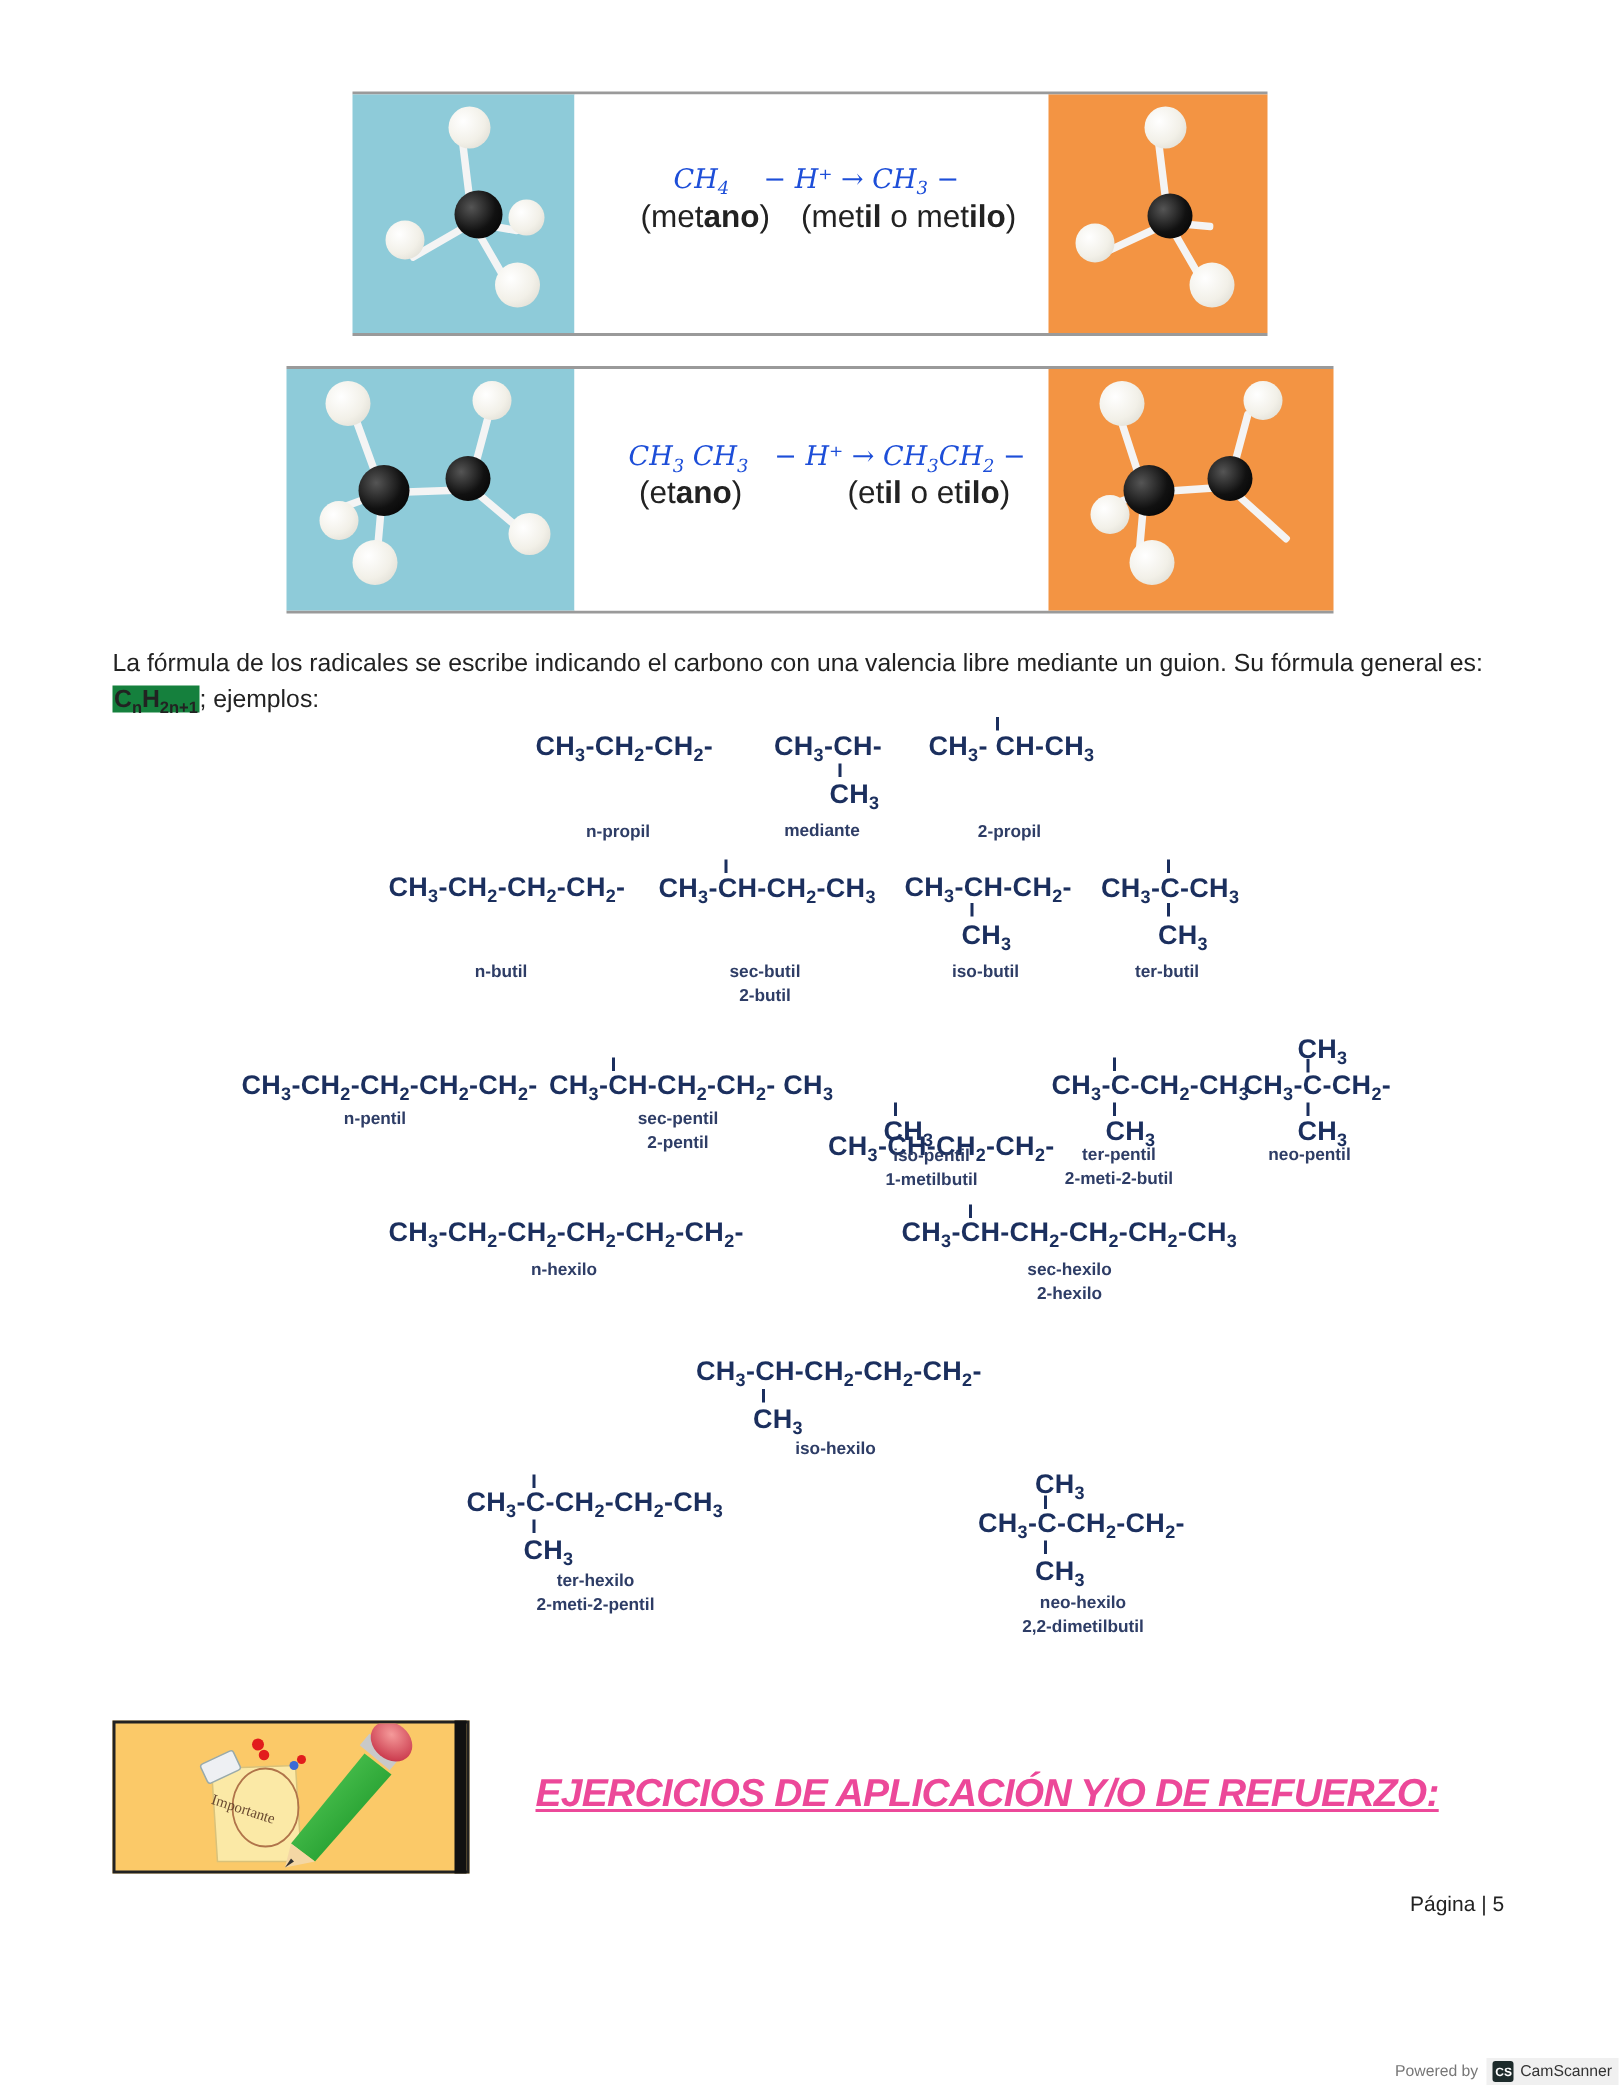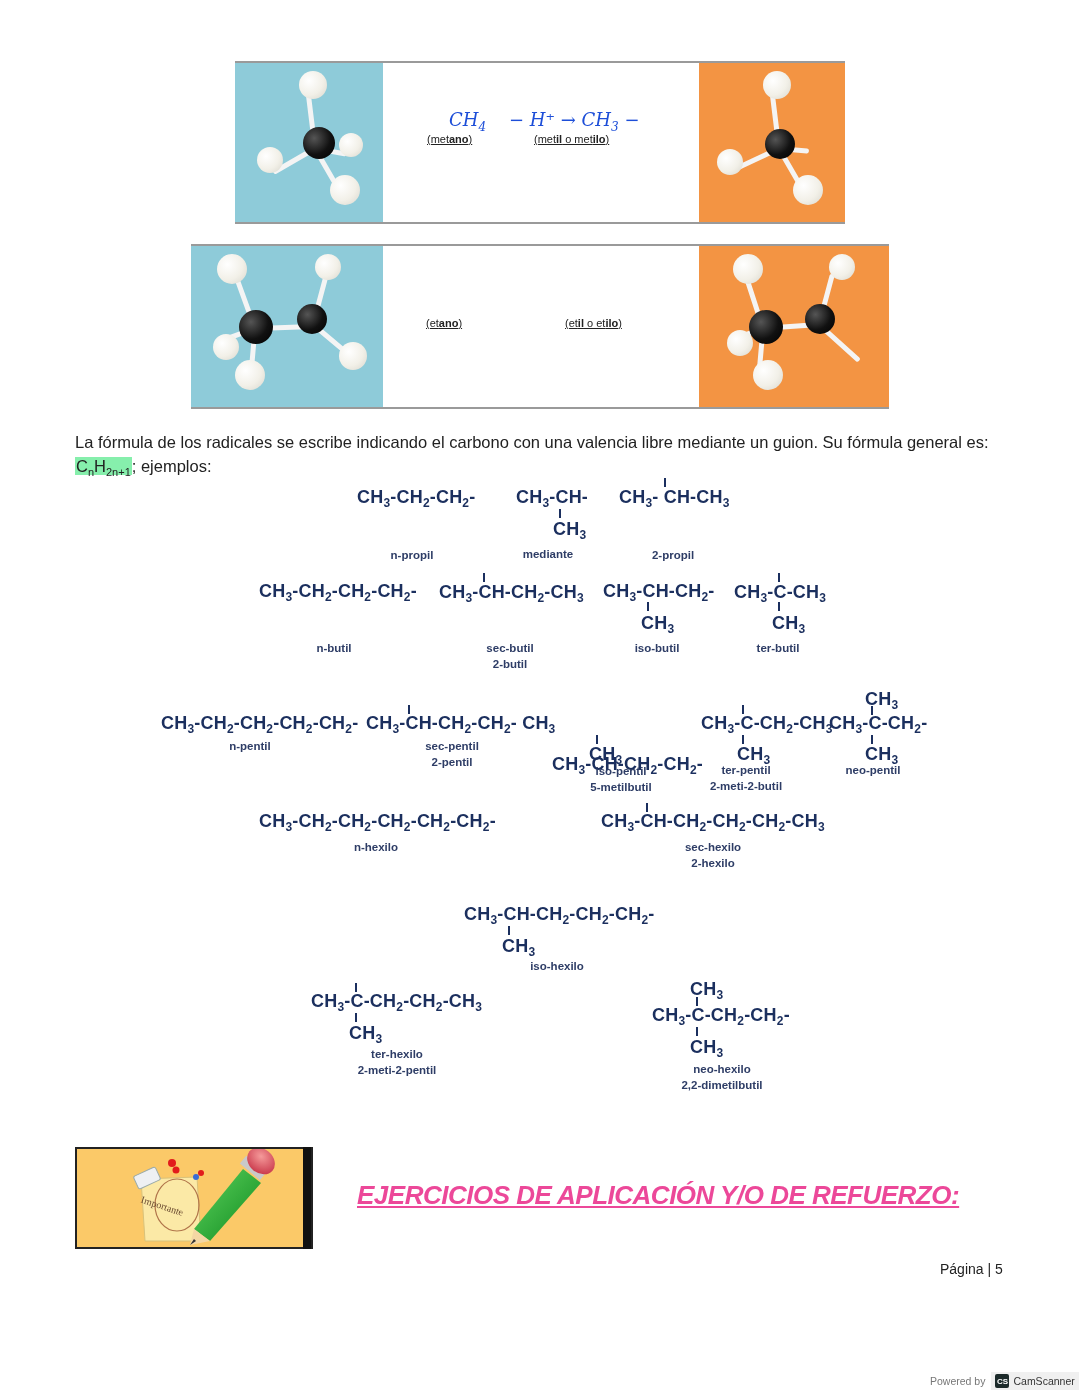--- a/index.html
+++ b/index.html
@@ -5,30 +5,30 @@
   html, body { margin:0; padding:0; background:#ffffff; }
   body { width:1080px; height:1397px; position:relative; overflow:hidden; font-family:"Liberation Sans", sans-serif; color:#222; }
 
   
   .panel { position:absolute; display:flex; border-top:2px solid #9a9a9a; border-bottom:2px solid #9a9a9a; }
   .panel .blue { background:#8ecbd9; position:relative; }
   .panel .orange { background:#f39443; position:relative; }
   .panel .mid { background:#fff; flex:1; position:relative; }
   .eq { position:absolute; font-family:"DejaVu Serif", serif; font-style:italic; font-size:18px; color:#1d4ed8; white-space:nowrap; }
   .eq sub { font-size:12px; }
-  .nm { position:absolute; font-family:"Liberation Sans", sans-serif; font-size:11px; color:#222; white-space:nowrap;text-decoration:underline; }
+  .nm { position:absolute; font-family:"Liberation Sans", sans-serif; font-size:21px; color:#222; white-space:nowrap; }
   .nm b { font-weight:bold; }
 
   .atom-c { position:absolute; border-radius:50%; background:radial-gradient(circle at 35% 35%, #555 0%, #111 55%, #000 100%); }
   .atom-h { position:absolute; border-radius:50%; background:radial-gradient(circle at 35% 35%, #ffffff 0%, #f2f0e8 55%, #d8d6cc 100%); }
   .bond { position:absolute; background:#f4f4f4; height:5px; transform-origin:0 50%; border-radius:2px; }
 
   
   .para { position:absolute; left:75px; top:430px; width:940px; font-size:16.5px; line-height:24px; color:#222; }
-  .hl { background:#86efac; font-weight:normal; padding:0 1px; }
+  .hl { background:#15803d; font-weight:bold; padding:0 1px; }
   .hl sub { font-size:11px; }
 
   
   .f { position:absolute; font-family:"Liberation Sans", sans-serif; font-weight:bold; color:#1b2f5e; font-size:18px; white-space:nowrap; letter-spacing:0.2px; }
   .f sub { font-size:12px; vertical-align:-4px; }
   .lbl { position:absolute; font-family:"Liberation Sans", sans-serif; font-weight:bold; color:#2e3d66; font-size:11.5px; text-align:center; white-space:nowrap; line-height:16px; }
   .vb { position:absolute; width:2px; height:9px; background:#1b2f5e; }
 
   
   .imp-box { position:absolute; left:75px; top:1147px; width:234px; height:98px; background:#fbc968; border:2px solid #222; }
@@ -89,20 +89,25 @@
     <div class="bond" style="left:122px;top:76px;width:52px;transform:rotate(40deg);"></div>
     <div class="atom-h" style="left:26px;top:8px;width:30px;height:30px;"></div>
     <div class="atom-h" style="left:124px;top:8px;width:26px;height:26px;"></div>
     <div class="atom-h" style="left:22px;top:88px;width:26px;height:26px;"></div>
     <div class="atom-h" style="left:44px;top:114px;width:30px;height:30px;"></div>
     <div class="atom-h" style="left:148px;top:96px;width:28px;height:28px;"></div>
     <div class="atom-c" style="left:48px;top:64px;width:34px;height:34px;"></div>
     <div class="atom-c" style="left:106px;top:58px;width:30px;height:30px;"></div>
   </div>
   <div class="mid">
+    <div class="eq" style="left:36px;top:48px;">
+      <span>CH<sub>3</sub> CH<sub>3</sub></span>
+      &nbsp;&nbsp;<span>−  H⁺ →</span>
+      <span>CH<sub>3</sub>CH<sub>2</sub> −</span>
+    </div>
     <div class="nm" style="left:43px;top:71px;">
       <span>(et</span><b>ano</b><span>)</span>
     </div>
     <div class="nm" style="left:182px;top:71px;">
       <span>(et</span><b>il</b><span> o et</span><b>ilo</b><span>)</span>
     </div>
   </div>
   <div class="orange" style="width:190px;">
     <div class="bond" style="left:64px;top:80px;width:58px;transform:rotate(-4deg);"></div>
     <div class="bond" style="left:64px;top:80px;width:56px;transform:rotate(-108deg);"></div>
@@ -156,21 +161,21 @@
 <div class="f" style="left:161px;top:713px;">CH<sub>3</sub>-CH<sub>2</sub>-CH<sub>2</sub>-CH<sub>2</sub>-CH<sub>2</sub>-</div>
 <div class="lbl" style="left:210px;top:738px;width:80px;">n-pentil</div>
 
 <div class="vb" style="left:408px;top:705px;"></div>
 <div class="f" style="left:366px;top:713px;">CH<sub>3</sub>-CH-CH<sub>2</sub>-CH<sub>2</sub>- CH<sub>3</sub></div>
 <div class="lbl" style="left:412px;top:738px;width:80px;"><span>sec-pentil</span><br><span>2-pentil</span></div>
 
 <div class="f" style="left:552px;top:713px;margin-top:41px;">CH<sub>3</sub>-CH-CH<sub>2</sub>-CH<sub>2</sub>-</div>
 <div class="vb" style="left:596px;top:735px;"></div>
 <div class="f" style="left:589px;top:744px;">CH<sub>3</sub></div>
-<div class="lbl" style="left:581px;top:763px;width:80px;"><span>iso-pentil</span><br><span>5-metilbutil</span></div>
+<div class="lbl" style="left:581px;top:763px;width:80px;"><span>iso-pentil</span><br><span>1-metilbutil</span></div>
 
 <div class="vb" style="left:742px;top:705px;"></div>
 <div class="f" style="left:701px;top:713px;">CH<sub>3</sub>-C-CH<sub>2</sub>-CH<sub>3</sub></div>
 <div class="vb" style="left:742px;top:735px;"></div>
 <div class="f" style="left:737px;top:744px;">CH<sub>3</sub></div>
 <div class="lbl" style="left:706px;top:762px;width:80px;"><span>ter-pentil</span><br><span>2-meti-2-butil</span></div>
 
 <div class="f" style="left:865px;top:689px;">CH<sub>3</sub></div>
 <div class="vb" style="left:871px;top:706px;"></div>
 <div class="f" style="left:829px;top:713px;">CH<sub>3</sub>-C-CH<sub>2</sub>-</div>

